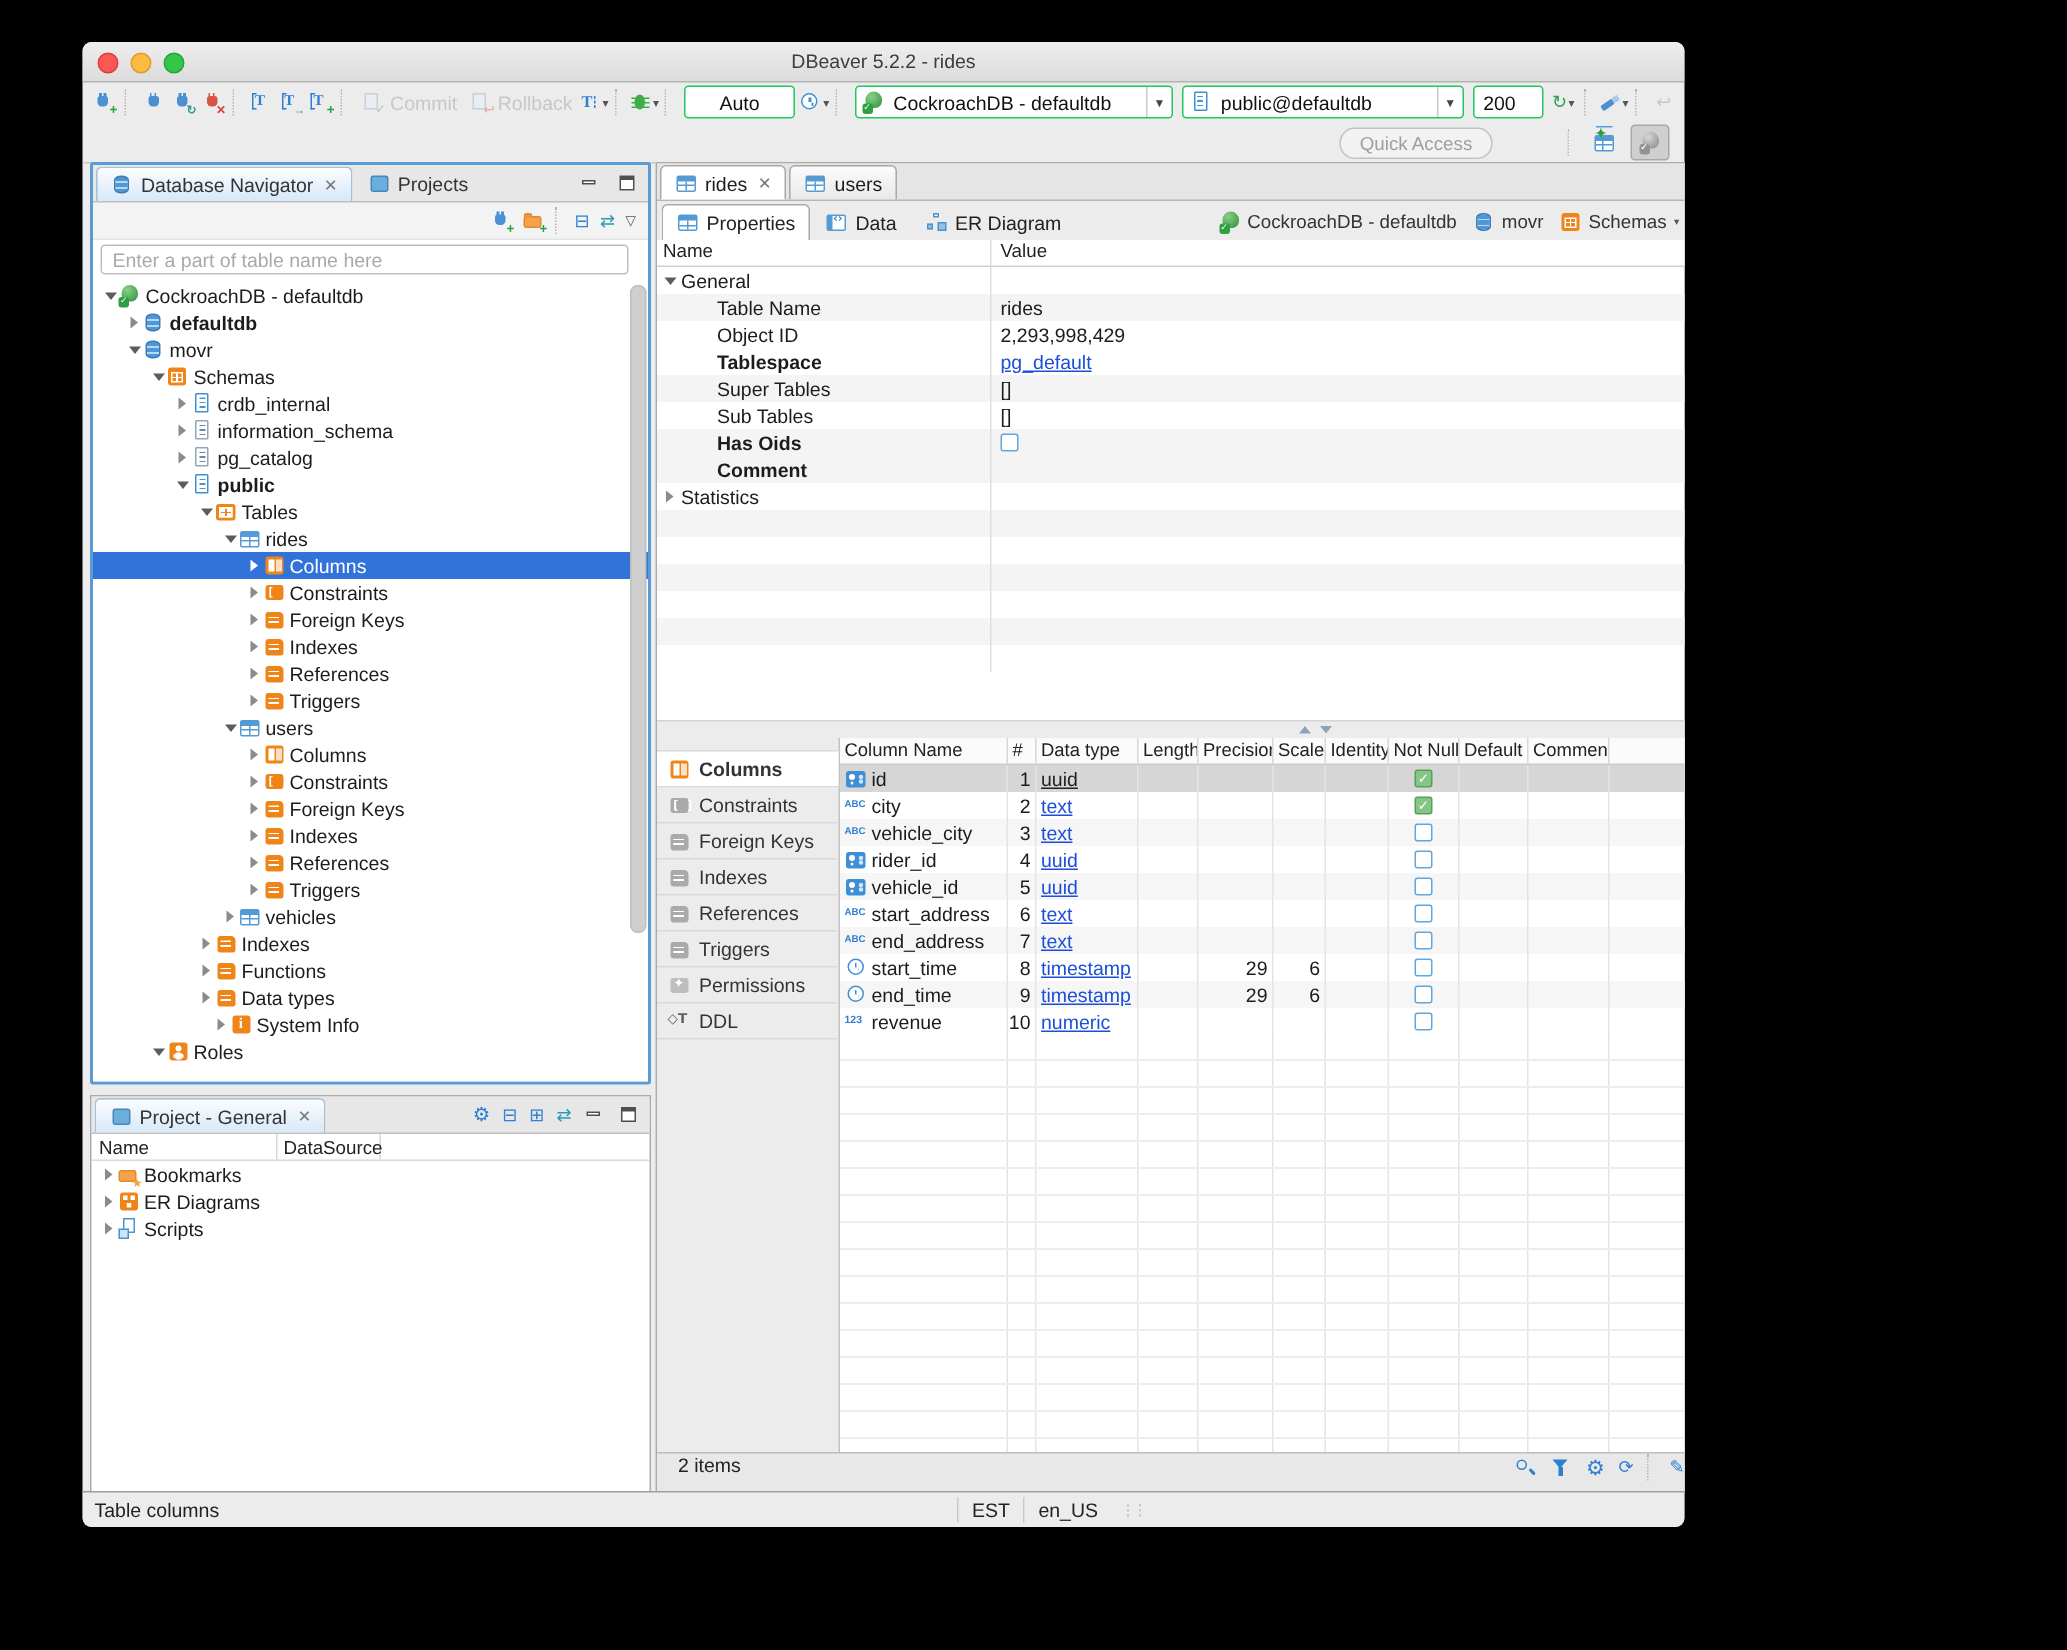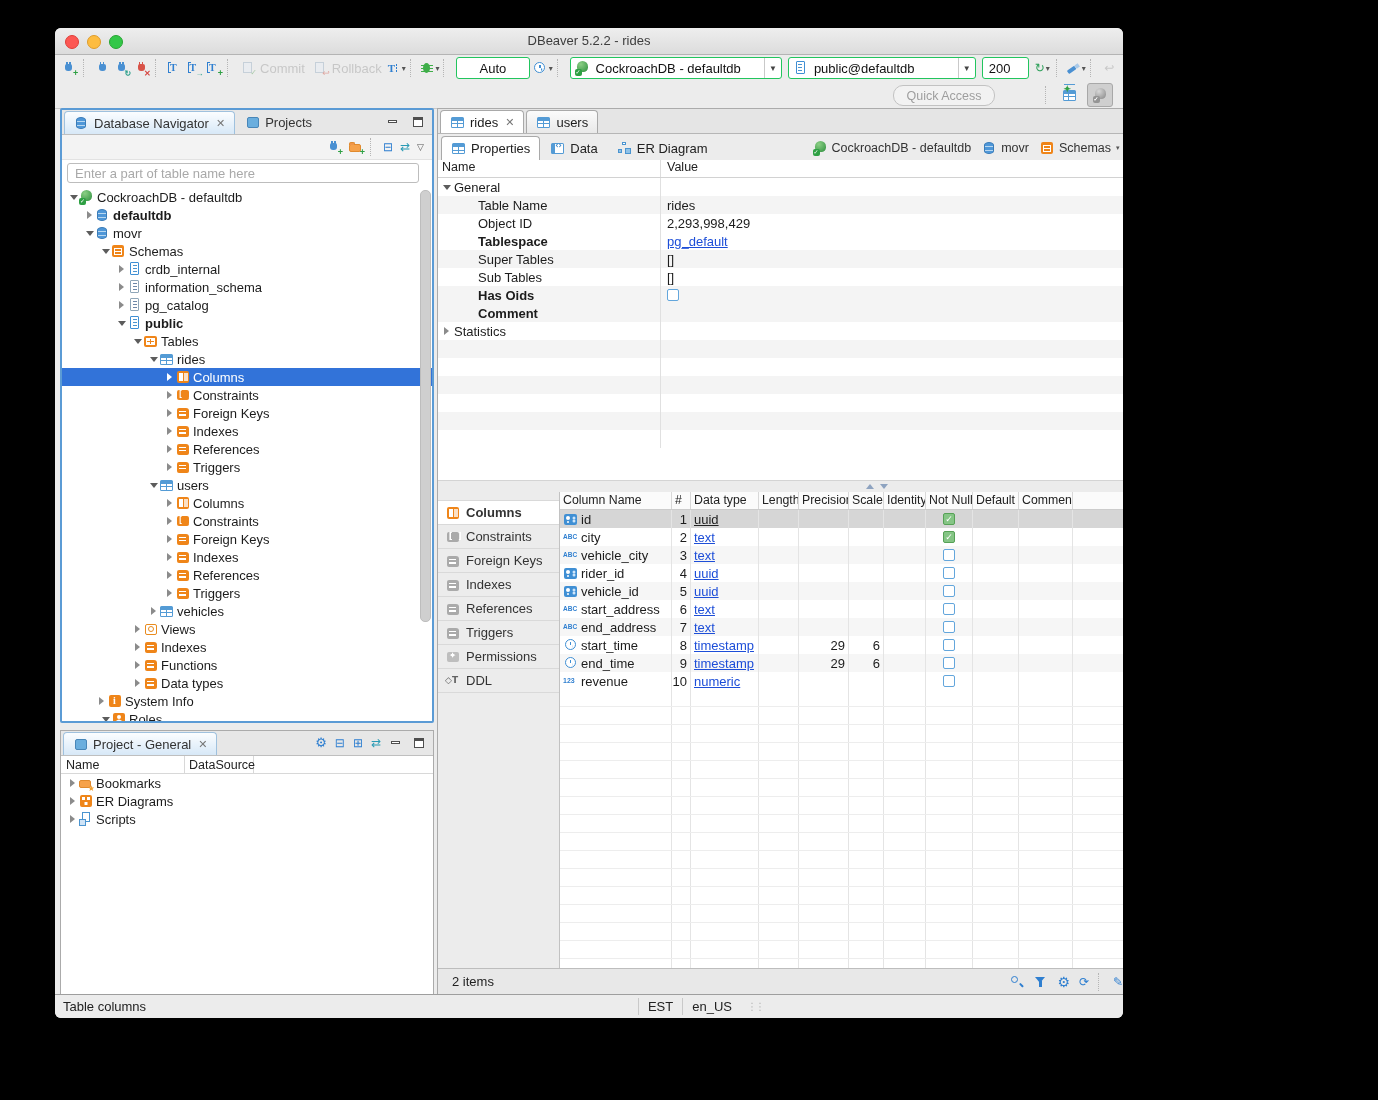--- a/index.html
+++ b/index.html
@@ -95,21 +95,21 @@
   .chd{height:17px;display:flex;border-bottom:1px solid #cccccc;background:#fbfbfb;font-size:12.3px;color:#222}
   .chd .cell{border-right:1px solid #d8d8d8;box-sizing:border-box;padding:1px 3px 0;white-space:nowrap;overflow:hidden}
   .crow{height:18px;display:flex;font-size:13px;align-items:center}
   .crow.odd{background:#f6f6f6}
   .crow.sel{background:#d6d6d6}
   .crow .cell{height:100%;border-right:1px solid #e4e4e4;box-sizing:border-box;display:flex;align-items:center;padding:0 3px;white-space:nowrap;overflow:hidden}
   .crow .num{justify-content:flex-end}
   .crow .ctr{justify-content:center}
   .crow.sel .lnk{color:#222}
   .cfill{position:absolute;left:0;right:0;bottom:0}
-  .itemsbar{position:absolute;left:0;right:0;bottom:0;height:25px;background:#e8e8e8;border-top:1px solid #bdbdbd;display:flex;align-items:center;font-size:13px;color:#222}
+  .itemsbar{position:absolute;left:0;right:0;bottom:0;height:25px;background:#e8e8e8;border-top:1px solid #bdbdbd;display:flex;align-items:flex-start;font-size:13px;color:#222}
   .itemsbar .cnt{padding-left:14px}
   .acticons{margin-left:auto;display:flex;align-items:center;gap:9px;padding-right:12px}
   .abtn{display:flex;align-items:center;gap:4px;color:#9a9a9a}
   
   .statusbar{position:absolute;left:0;right:0;bottom:0;height:23px;background:#ececec;border-top:1px solid #9e9e9e;display:flex;align-items:center;font-size:13px;color:#222}
   .statusbar .lft{padding-left:8px}
   .statusbar .rgt{margin-left:auto;display:flex;align-items:center;height:100%;margin-right:360px}
   .statusbar .seg{padding:0 9px;border-left:1px solid #c9c9c9;height:70%;display:flex;align-items:center}
   .grip{color:#b5b5b5;font-size:10px;letter-spacing:-2px;padding-left:6px}
   
@@ -519,45 +519,38 @@
           </span>
           <span class="ic ic-table">
             <i></i>
           </span>
           <span class="lab">vehicles</span>
         </span>
         <span class="trow2" style="padding-left: 70px;">
           <span class="tri c">
             <i></i>
           </span>
-          <span class="ic ic-views"></span>
-          <span class="lab">Views</span>
-        </span>
-        <span class="trow2" style="padding-left: 70px;">
-          <span class="tri c">
-            <i></i>
-          </span>
           <span class="ic ic-objfolder"></span>
           <span class="lab">Indexes</span>
         </span>
         <span class="trow2" style="padding-left: 70px;">
           <span class="tri c">
             <i></i>
           </span>
           <span class="ic ic-objfolder"></span>
           <span class="lab">Functions</span>
         </span>
         <span class="trow2" style="padding-left: 70px;">
           <span class="tri c">
             <i></i>
           </span>
           <span class="ic ic-objfolder"></span>
           <span class="lab">Data types</span>
         </span>
-        <span class="trow2" style="padding-left: 34px;">
+        <span class="trow2" style="padding-left: 80px;">
           <span class="tri c">
             <i></i>
           </span>
           <span class="ic ic-sysinfo"></span>
           <span class="lab">System Info</span>
         </span>
         <span class="trow2" style="padding-left: 38px;">
           <span class="tri e">
             <i></i>
           </span>

